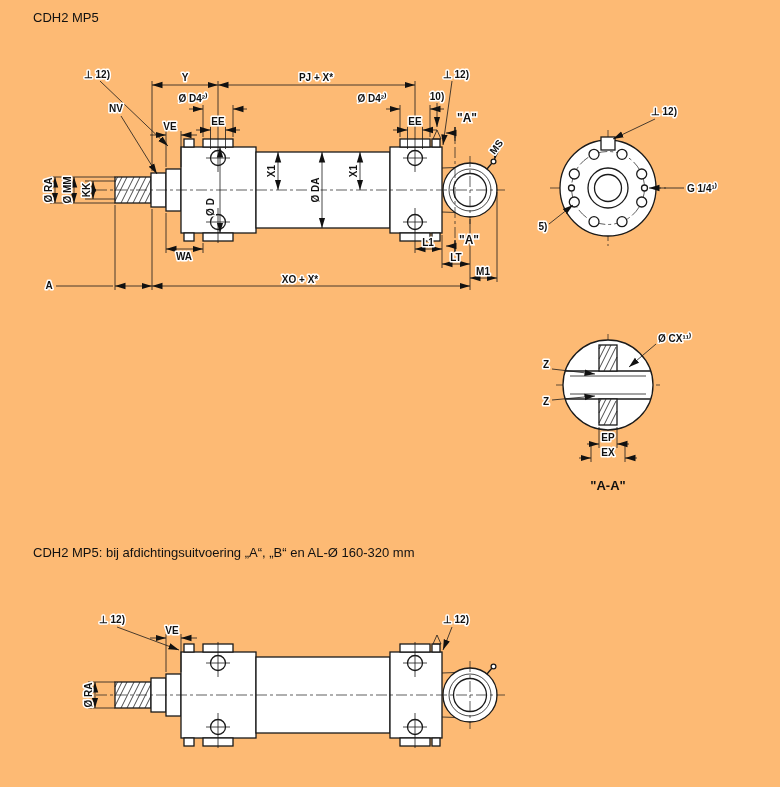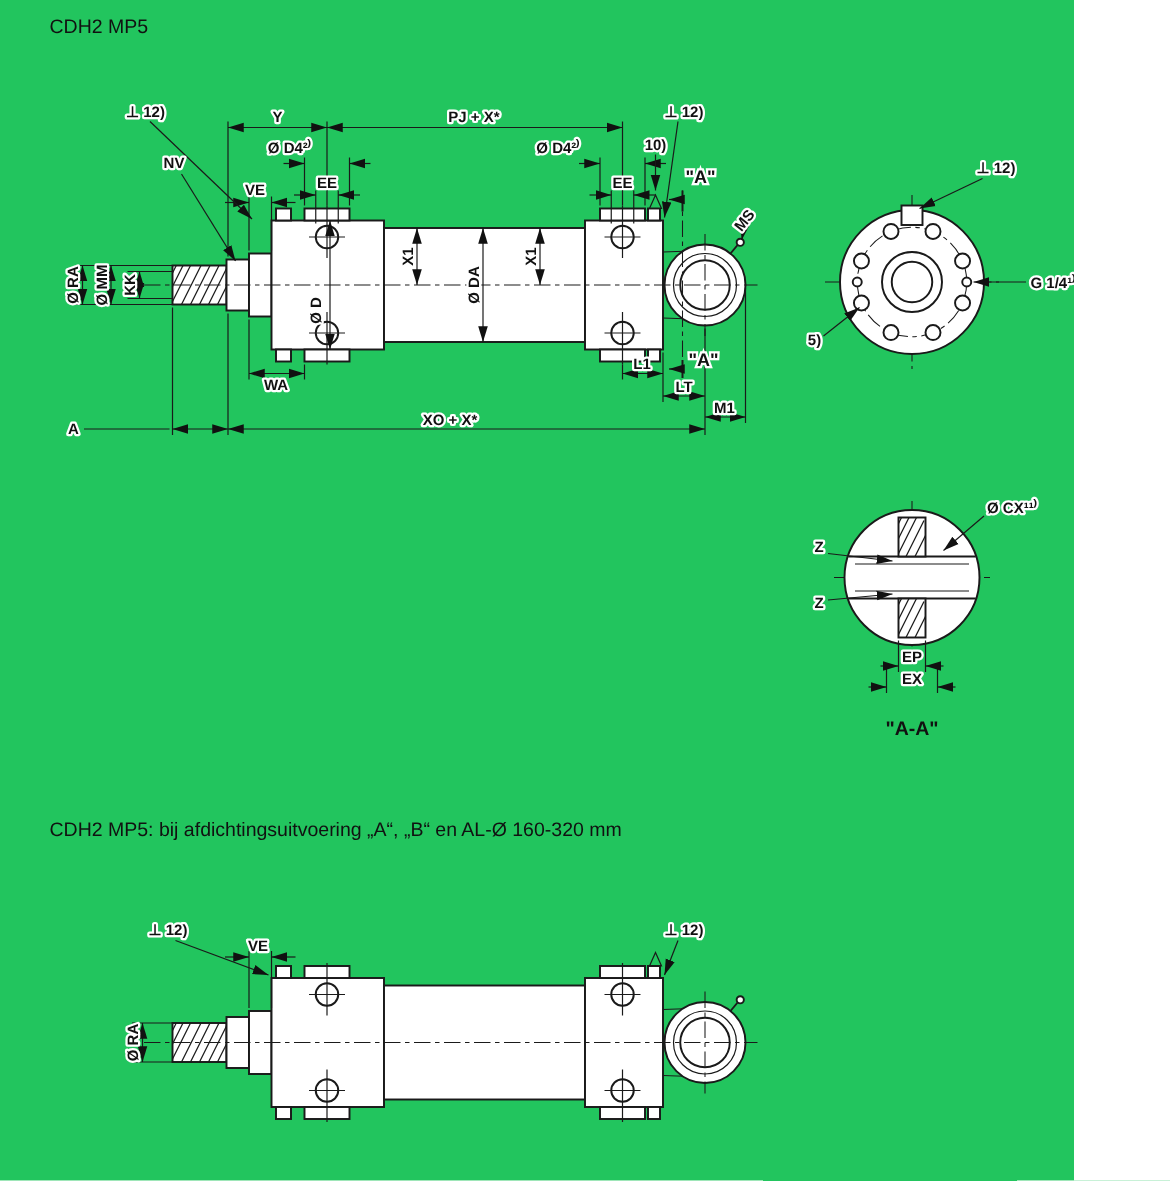--- a/index.html
+++ b/index.html
@@ -1,16 +1,16 @@
 <!DOCTYPE html>
 <html><head>
 <meta charset="utf-8">
 <style>
   html,body{margin:0;padding:0;background:#fff;}
-  .page{position:relative;width:716px;height:787px;background:#22c55e;overflow:hidden;}
+  .page{position:relative;width:780px;height:787px;background:#fdba74;overflow:hidden;}
   svg text{font-family:"Liberation Sans", sans-serif;fill:#111;}
   .outline{fill:#fff;stroke:#1a1a1a;stroke-width:1.3;stroke-linejoin:miter;}
   .thick{stroke:#1a1a1a;stroke-width:1.3;fill:#fff;}
   .thin{stroke:#1a1a1a;stroke-width:0.8;fill:none;}
   .dim{stroke:#1a1a1a;stroke-width:0.8;fill:none;}
   .cl{stroke:#1a1a1a;stroke-width:0.7;fill:none;stroke-dasharray:11 3 3 3;}
   .lbl{font-size:10px;font-weight:bold;paint-order:stroke;stroke:#fff;stroke-width:3px;stroke-linejoin:round;text-anchor:middle;}
   .lbl-start{text-anchor:start;}
   .big{font-size:12px;font-weight:bold;paint-order:stroke;stroke:#fff;stroke-width:3px;text-anchor:middle;}
   .big2{font-size:13px;font-weight:bold;text-anchor:middle;}

